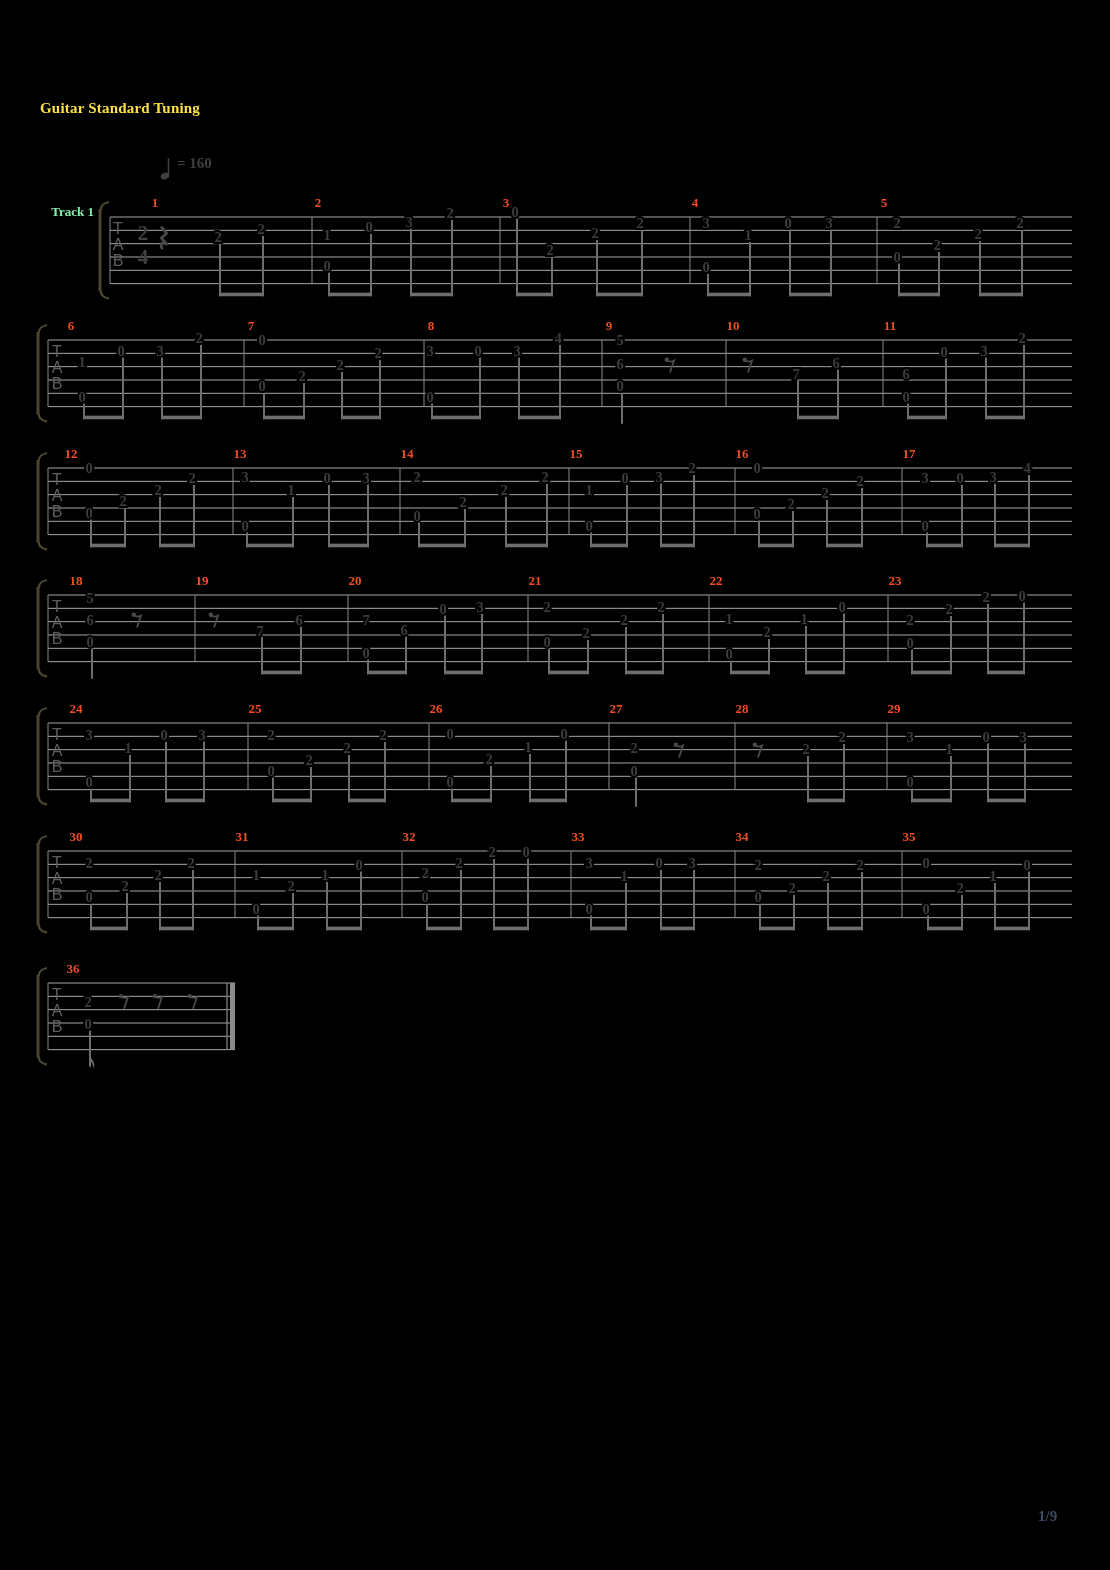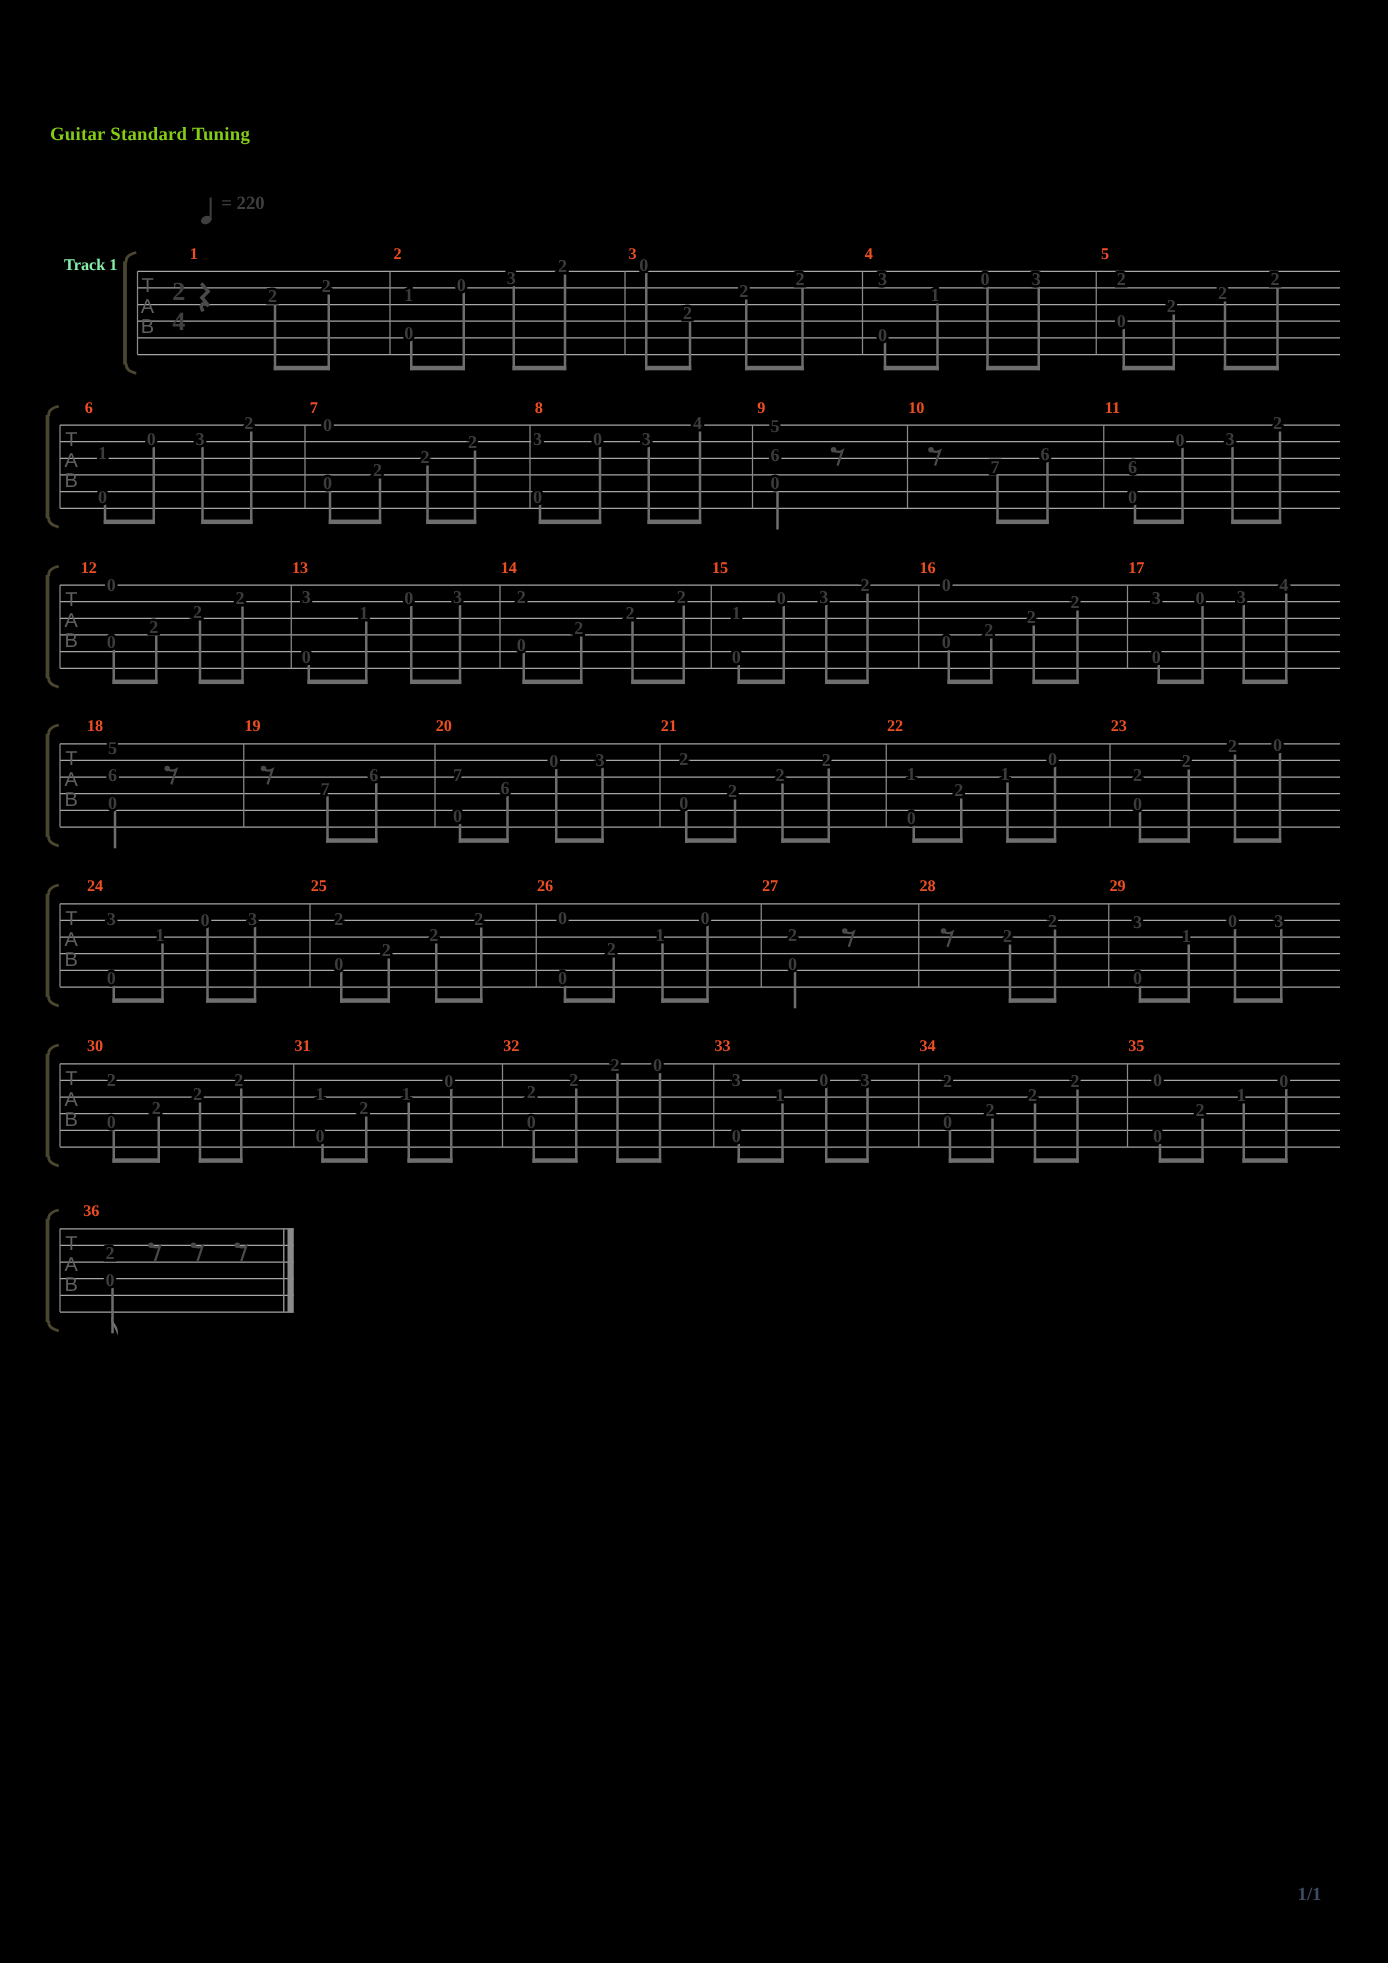--- a/index.html
+++ b/index.html
@@ -1,35 +1,35 @@
 <!DOCTYPE html>
 <html><head>
 <meta charset="utf-8">
 <style>
   html,body{margin:0;padding:0;background:#000;width:1110px;height:1570px;overflow:hidden;
     font-family:"Liberation Serif",serif;}
   .abs{position:absolute;}
-  #header-title{left:40px;top:100px;font-size:15px;font-weight:bold;color:#84cc16;letter-spacing:.2px;}
+  #header-title{left:40px;top:100px;font-size:15px;font-weight:bold;color:#fde047;letter-spacing:.2px;}
   #tempo{left:157px;top:150px;display:flex;align-items:flex-start;color:#3f3f3f;}
   #tempo span{font-size:15px;font-weight:bold;margin-left:4px;margin-top:5px;}
   #track-label{left:28px;top:204px;width:66px;text-align:right;font-size:13px;font-weight:bold;color:#86efac;}
   #page-indicator{left:1038px;top:1508px;font-size:15px;font-weight:bold;color:#3d4b63;}
   #score{left:0;top:0;}
 </style>
 </head>
 <body>
 
 <div class="abs" id="header-title">Guitar Standard Tuning</div>
 
 <div class="abs" id="tempo">
   <svg width="16" height="32">
     <line x1="11.5" y1="8" x2="11.5" y2="26" stroke="#3f3f3f" stroke-width="1.6"></line>
     <ellipse cx="8" cy="26" rx="4.4" ry="3.2" fill="#3f3f3f" transform="rotate(-22 8 26)"></ellipse>
   </svg>
-  <span>= 220</span>
+  <span>= 160</span>
 </div>
 
 <div class="abs" id="track-label">Track 1</div>
 
 <svg class="abs" id="score" width="1110" height="1570">
     <g>
       <line x1="110" y1="217" x2="1072" y2="217" stroke="#a6a6a6" stroke-width="1"></line>
       <line x1="110" y1="230.33" x2="1072" y2="230.33" stroke="#a6a6a6" stroke-width="1"></line>
       <line x1="110" y1="243.66" x2="1072" y2="243.66" stroke="#a6a6a6" stroke-width="1"></line>
       <line x1="110" y1="256.99" x2="1072" y2="256.99" stroke="#a6a6a6" stroke-width="1"></line>
@@ -558,13 +558,13 @@
       <path d="M0,0 Q3.5,2.8 7.5,0.6 L3.5,12.5" transform="translate(120.5,996.329)" stroke="#4a4a4a" stroke-width="1.8" fill="none"></path>
       <circle cx="154.8" cy="996.1289999999999" r="2.2" fill="#4a4a4a"></circle>
       <path d="M0,0 Q3.5,2.8 7.5,0.6 L3.5,12.5" transform="translate(154.5,996.329)" stroke="#4a4a4a" stroke-width="1.8" fill="none"></path>
       <circle cx="189.8" cy="996.1289999999999" r="2.2" fill="#4a4a4a"></circle>
       <path d="M0,0 Q3.5,2.8 7.5,0.6 L3.5,12.5" transform="translate(189.5,996.329)" stroke="#4a4a4a" stroke-width="1.8" fill="none"></path>
       <text x="88" y="1006.8619" fill="#3c3c3c" font-size="14.5px" font-weight="bold" text-anchor="middle" stroke="#000" stroke-width="4" paint-order="stroke">2</text>
       <text x="88" y="1029.123" fill="#3c3c3c" font-size="14.5px" font-weight="bold" text-anchor="middle" stroke="#000" stroke-width="4" paint-order="stroke">0</text>
     </g>
   </svg>
 
-<div class="abs" id="page-indicator">1/1</div>
+<div class="abs" id="page-indicator">1/9</div>
 
 </body></html>

